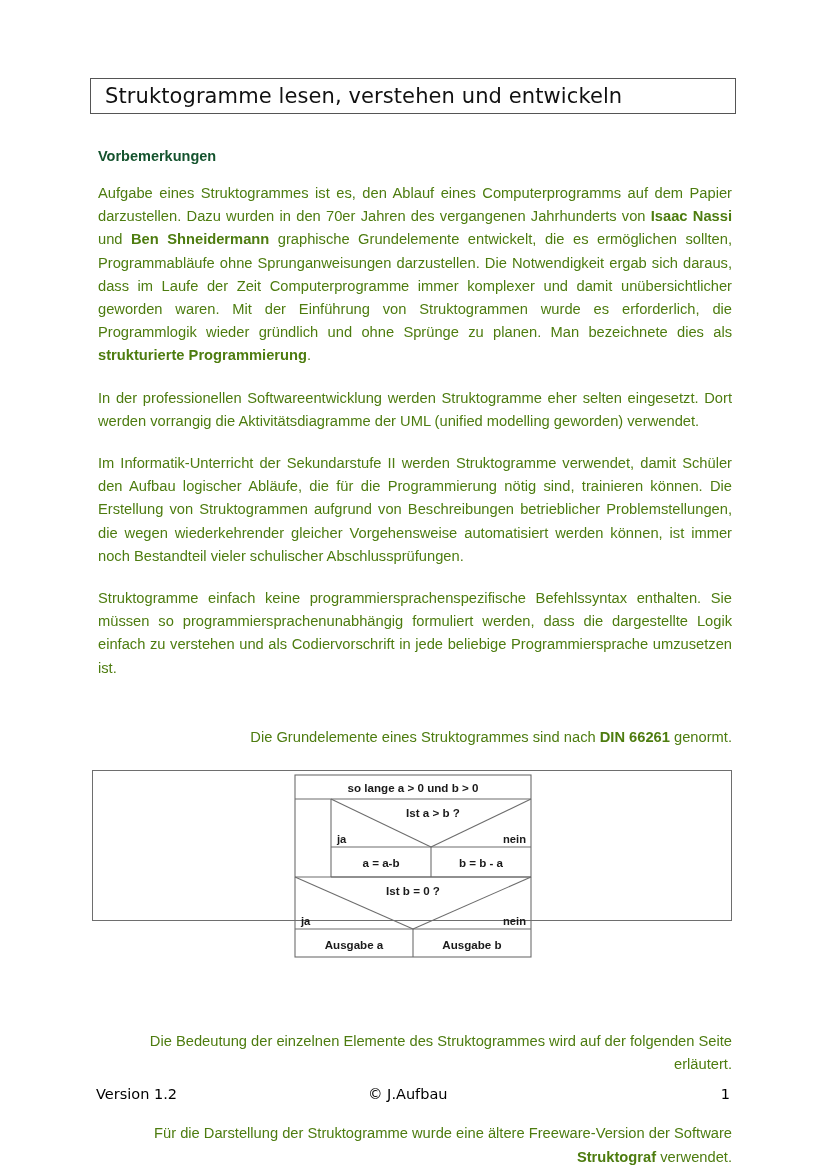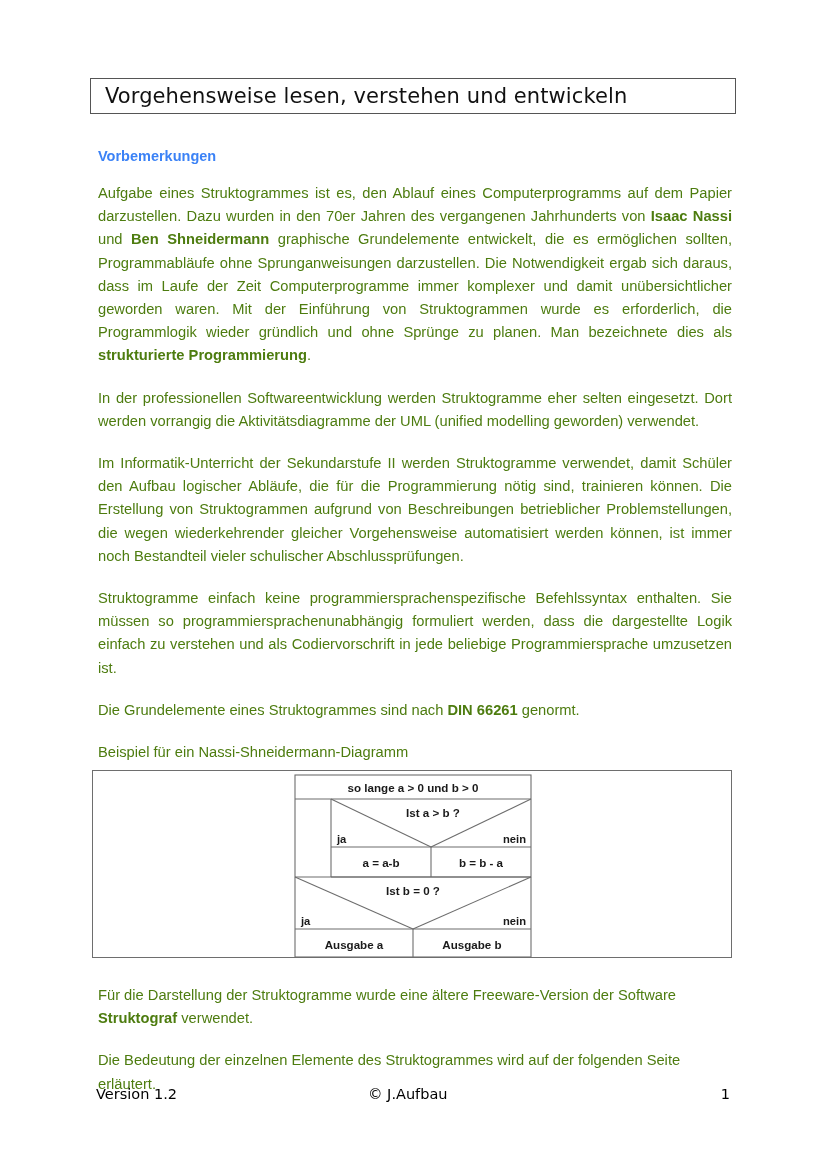--- a/index.html
+++ b/index.html
@@ -50,45 +50,46 @@
     position: absolute;
     left: 98px;
     top: 148px;
     width: 634px;
   }
 
   .section-heading {
     font-family: "Liberation Sans", sans-serif;
     font-size: 14.5px;
     font-weight: bold;
-    color: #3b82f6;
+    color: #14532d;
     margin: 0 0 18px 0;
   }
 
   p.para {
     font-family: "Liberation Sans", sans-serif;
     font-size: 14.7px;
     line-height: 23.2px;
     color: #4d7c0f;
     margin: 0 0 19px 0;
     text-align: justify;
     text-justify: inter-word;
   }
   p.no-justify {
-    text-align: left;
+    text-align: right;
+    margin-top: 46px;
   }
   p.para b { font-weight: bold; }
 
   
   .figure-frame {
     position: absolute;
     left: 92px;
     top: 770px;
     width: 640px;
-    height: 188px;
+    height: 151px;
     border: 1px solid #6e6e6e;
     box-sizing: border-box;
     background: #ffffff;
   }
 
   .diagram {
     position: absolute;
     left: 200px;
     top: 2px;
     width: 240px;
@@ -133,21 +134,21 @@
   .footer .f-left { position: absolute; left: 0; top: 0; }
   .footer .f-center { position: absolute; left: 272px; top: 0; }
   .footer .f-right { position: absolute; right: 4px; top: 0; }
 </style>
 </head>
 <body>
 
 <div class="page">
 
   <div class="title-box">
-    <span class="title-text">Vorgehensweise lesen, verstehen und entwickeln</span>
+    <span class="title-text">Struktogramme lesen, verstehen und entwickeln</span>
   </div>
 
   <div class="content">
 
     <div class="section-heading">Vorbemerkungen</div>
 
     <p class="para"><span>Aufgabe eines Struktogrammes ist es, den Ablauf eines Computerprogramms auf dem Papier darzustellen. Dazu wurden in den 70er Jahren des vergangenen Jahrhunderts von </span><b>Isaac Nassi</b><span> und </span><b>Ben Shneidermann</b><span> graphische Grundelemente entwickelt, die es ermöglichen sollten, Programmabläufe ohne Sprunganweisungen darzustellen. Die Notwendigkeit ergab sich daraus, dass im Laufe der Zeit Computerprogramme immer komplexer und damit unübersichtlicher geworden waren. Mit der Einführung von Struktogrammen wurde es erforderlich, die Programmlogik wieder gründlich und ohne Sprünge zu planen. Man bezeichnete dies als </span><b>strukturierte Programmierung</b><span>.</span></p>
 
     <p class="para">In der professionellen Softwareentwicklung werden Struktogramme eher selten eingesetzt. Dort werden vorrangig die Aktivitätsdiagramme der UML (unified modelling geworden) verwendet.</p>
 
@@ -204,23 +205,23 @@
         <text class="dg-text-sm" x="233" y="152" text-anchor="end">nein</text>
 
         <text class="dg-text" x="61" y="176" text-anchor="middle">Ausgabe a</text>
 
         <text class="dg-text" x="179" y="176" text-anchor="middle">Ausgabe b</text>
       </svg>
     </div>
   </div>
 
   <div class="content-bottom">
+    <p class="para no-justify">Die Bedeutung der einzelnen Elemente des Struktogrammes wird auf der folgenden Seite erläutert.</p>
+
     <p class="para no-justify"><span>Für die Darstellung der Struktogramme wurde eine ältere Freeware-Version der Software </span><b>Struktograf</b><span> verwendet.</span></p>
-
-    <p class="para no-justify">Die Bedeutung der einzelnen Elemente des Struktogrammes wird auf der folgenden Seite erläutert.</p>
   </div>
 
   <div class="footer">
     <span class="f-left">Version 1.2</span>
     <span class="f-center">© J.Aufbau</span>
     <span class="f-right">1</span>
   </div>
 
 </div>
 

